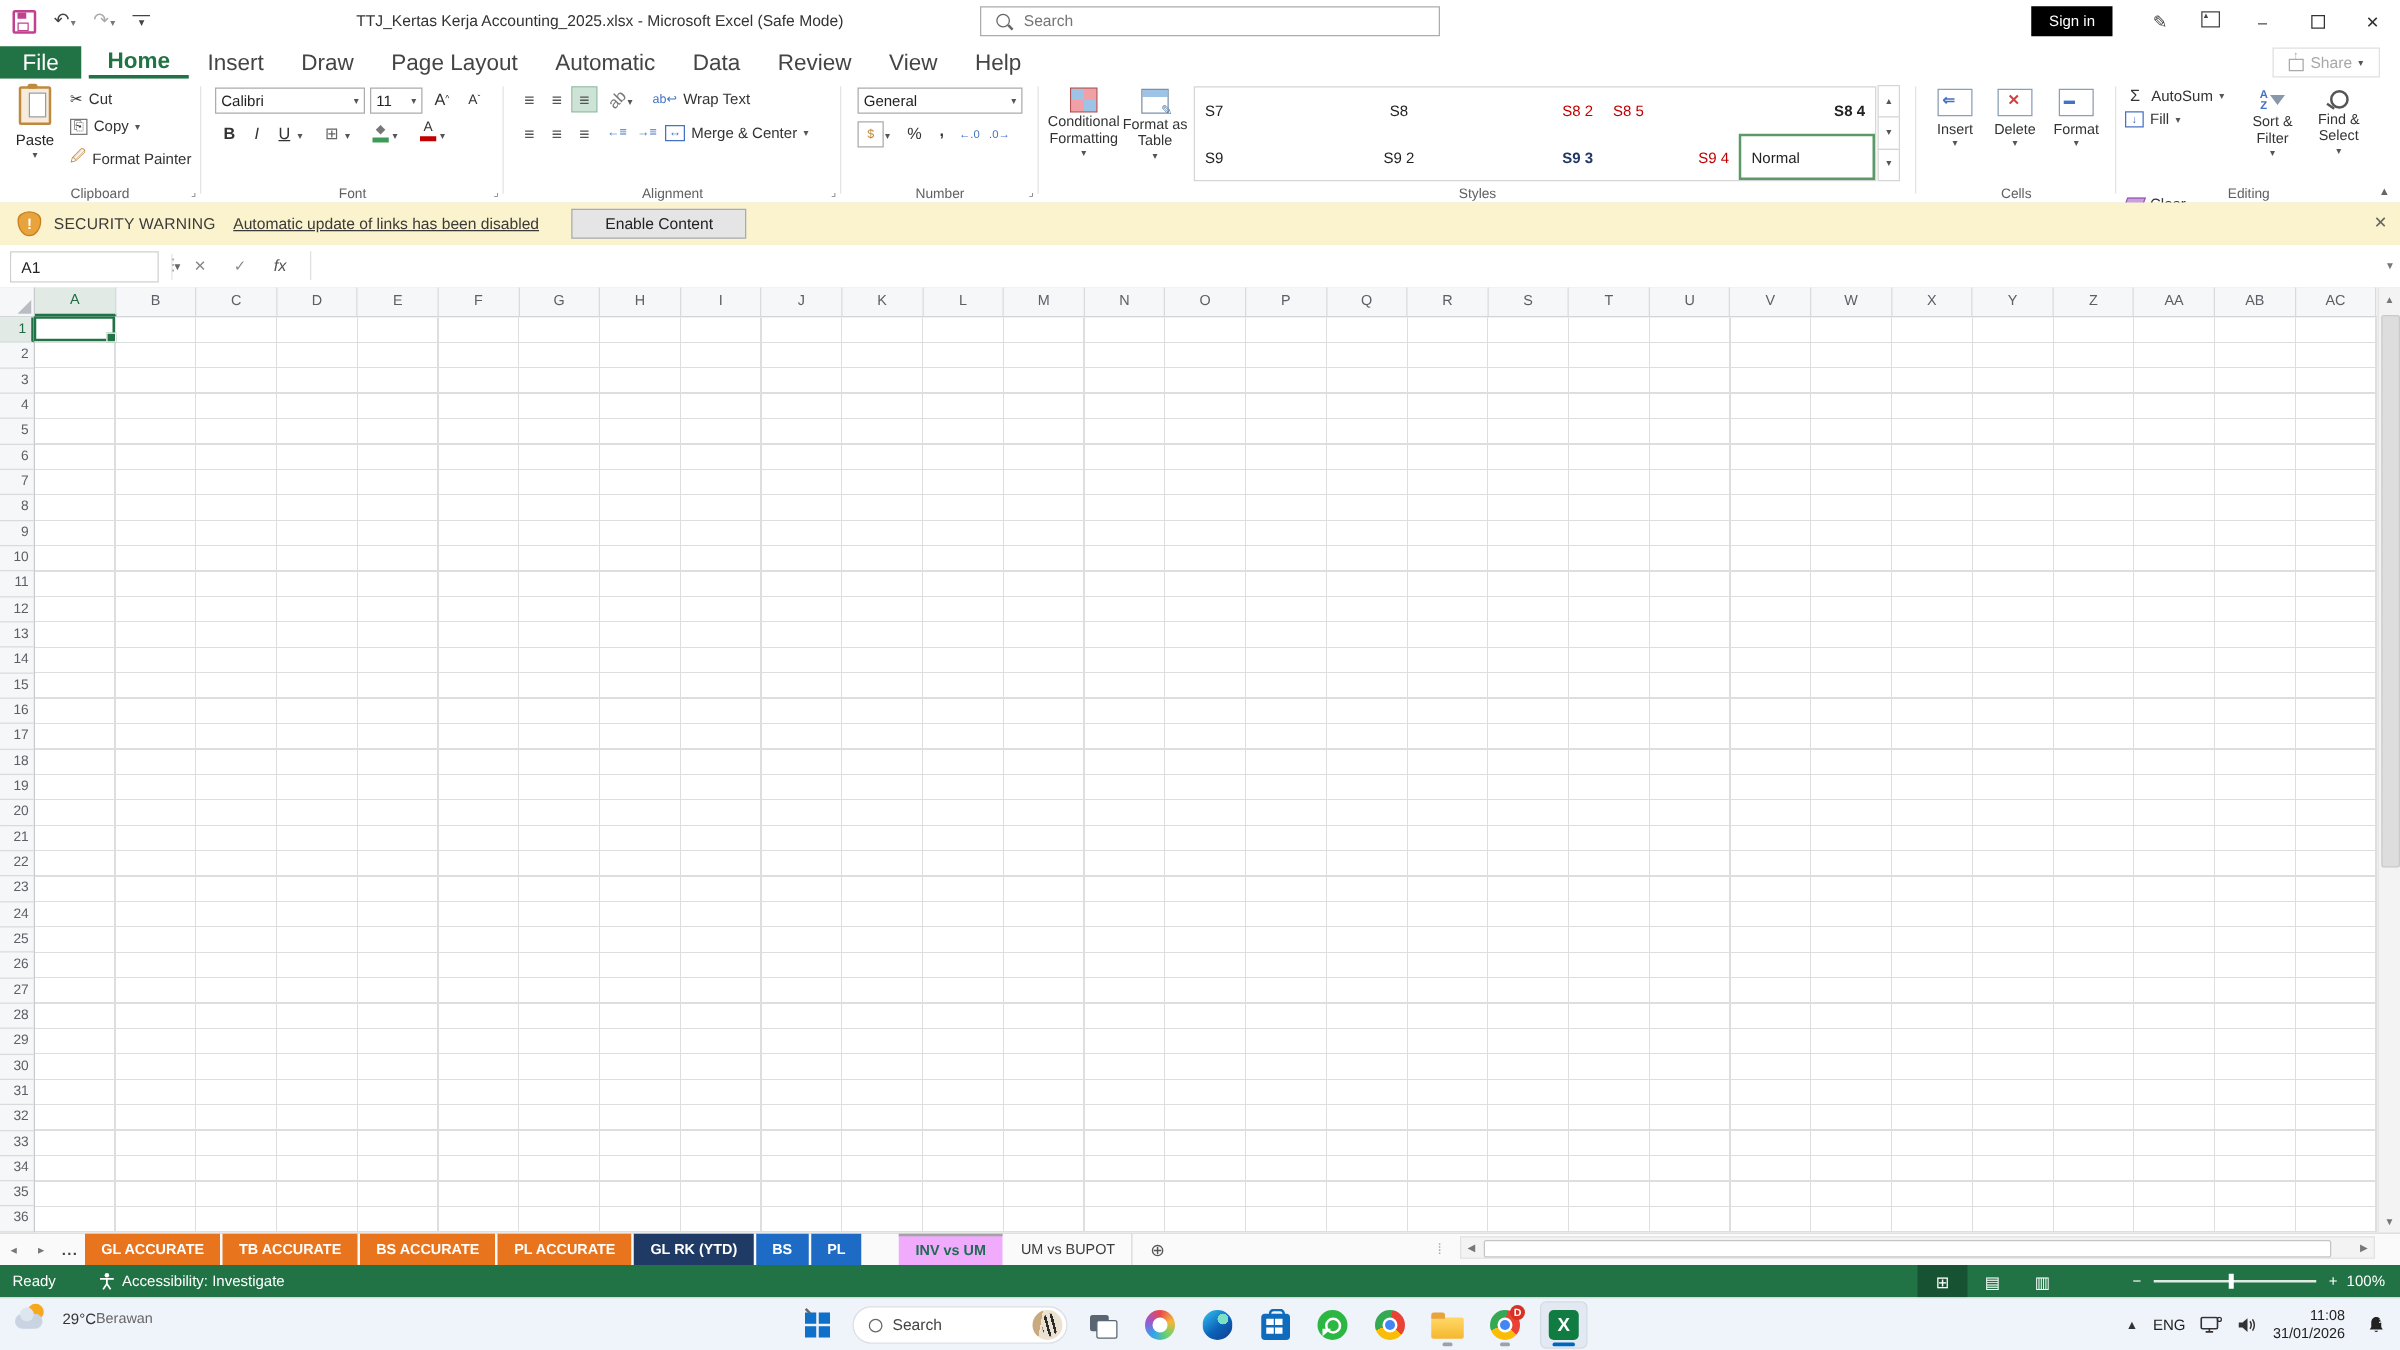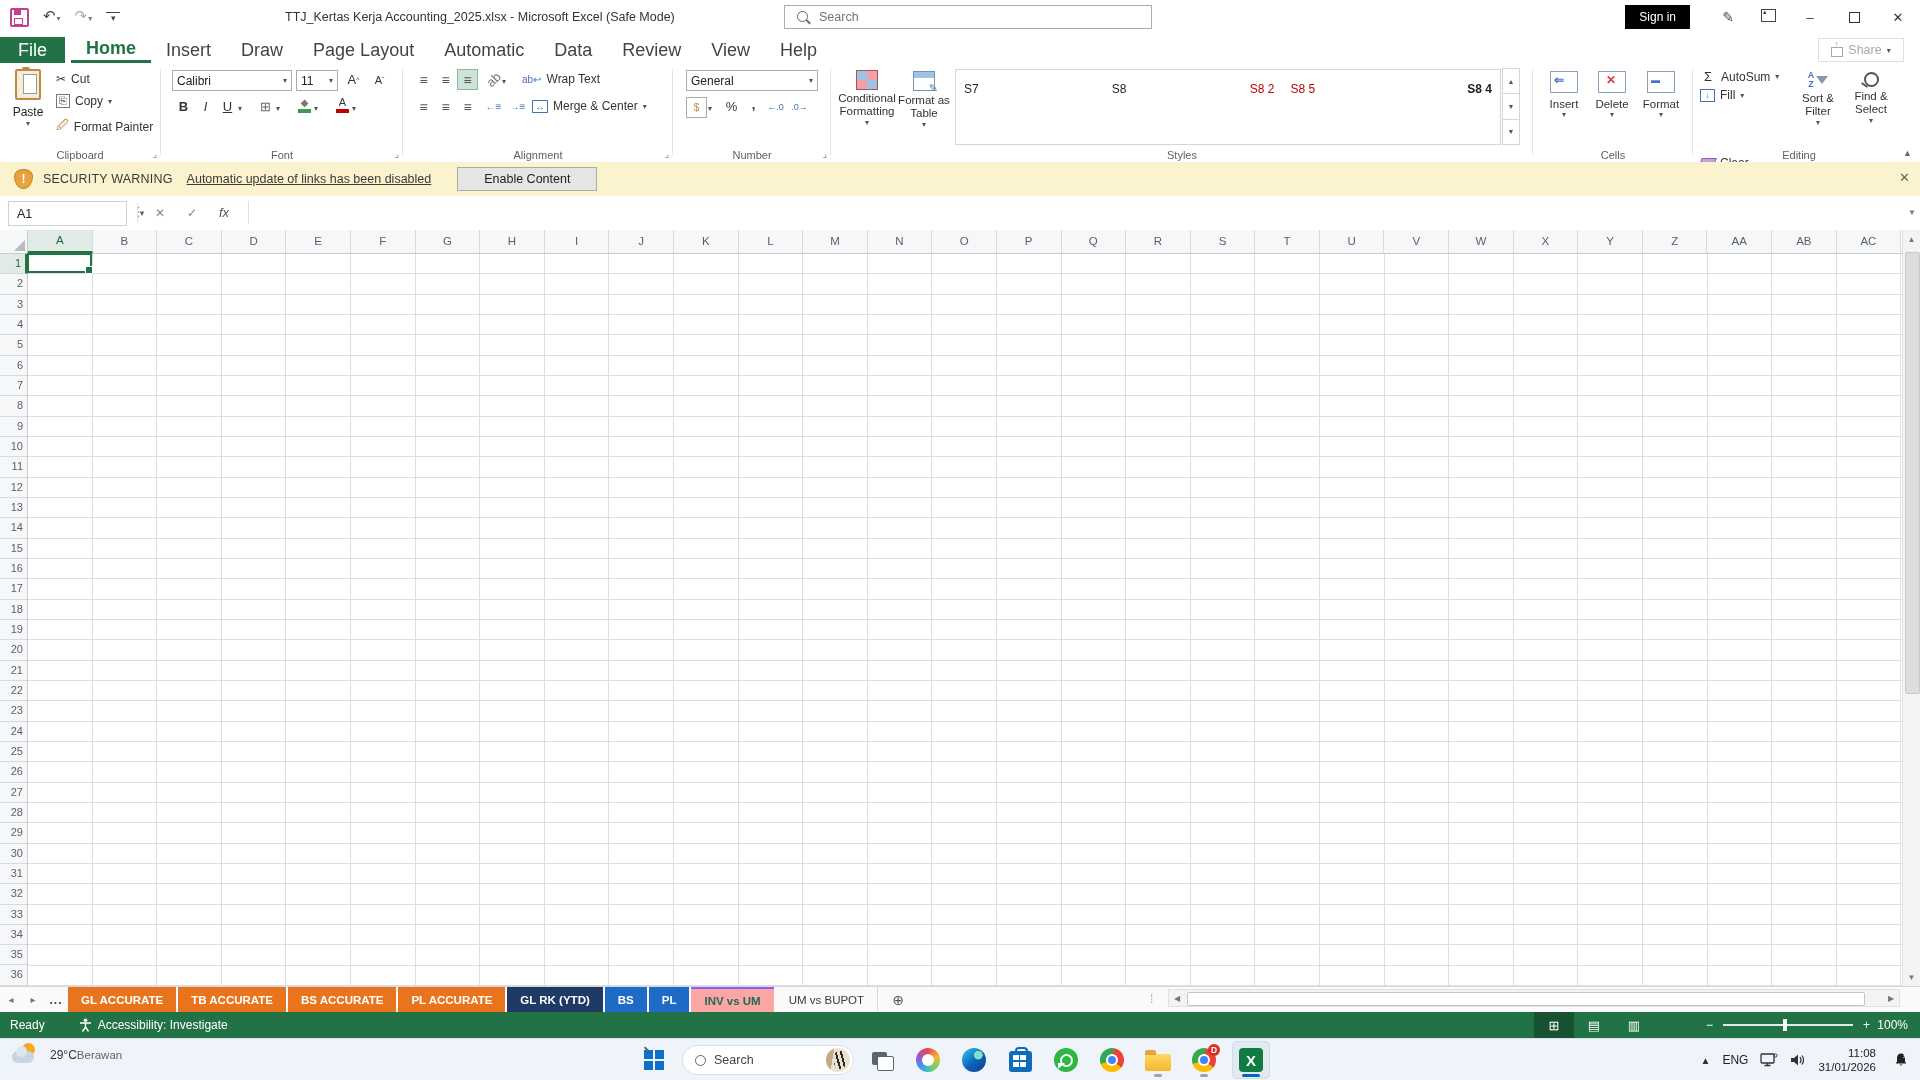--- a/index.html
+++ b/index.html
@@ -136,21 +136,21 @@
   .vthumb{position:absolute;left:2px;top:22px;width:13px;height:440px;background:#DDDDDD;border:1px solid #C9C9C9;border-radius:2px;}
   .varrdown{position:absolute;bottom:0;left:0;width:100%;}
 
   
   .sheetbar{position:absolute;left:0;top:986px;width:1920px;height:26px;background:#FAFAFA;border-top:1px solid #D8D8D8;
             box-sizing:border-box;display:flex;align-items:stretch;}
   .snav{width:22px;display:flex;align-items:center;justify-content:center;color:#777;font-size:10px;}
   .soverflow{width:24px;display:flex;align-items:center;justify-content:center;color:#444;font-weight:bold;letter-spacing:1px;}
   .stabs{display:flex;align-items:stretch;gap:2px;}
   .stab{display:flex;align-items:center;padding:0 13px;font-size:11.5px;font-weight:bold;color:#fff;white-space:nowrap;}
-  .stab.sactive{background:#fca5a5;border-top:2px solid #8b5cf6;box-sizing:border-box;}
+  .stab.sactive{background:#f0abfc;border-top:2px solid #a3a3a3;box-sizing:border-box;margin-left:28px;}
   .stab.plain{font-weight:normal;border-right:1px solid #D8D8D8;}
   .newsheet{width:40px;display:flex;align-items:center;justify-content:center;color:#555;font-size:14px;}
   .hs-dots{position:absolute;left:1150px;top:992px;color:#AAA;font-size:12px;letter-spacing:-1px;}
   .hscroll{position:absolute;left:1168px;top:989px;width:732px;height:18px;background:#F3F3F3;border:1px solid #E2E2E2;
            box-sizing:border-box;display:flex;align-items:center;}
   .hscroll .arr{width:16px;text-align:center;font-size:8px;color:#777;}
   .hthumb{position:absolute;left:18px;top:2px;width:676px;height:12px;background:#FFF;border:1px solid #C5C5C5;border-radius:2px;}
 
   
   .statusbar{position:absolute;left:0;top:1012px;width:1920px;height:26px;background:#217346;color:#fff;
@@ -388,20 +388,37 @@
             <div class="gal-cell right">
               <span style="color: rgb(192, 0, 0);">S8 2</span>
             </div>
             <div class="gal-cell left">
               <span style="color: rgb(192, 0, 0);">S8 5</span>
             </div>
             <div class="gal-cell right">
               <span style="color: rgb(34, 34, 34); font-weight: 700;">S8 4</span>
             </div>
           </div>
+          <div class="gal-row">
+            <div class="gal-cell left">
+              <span style="color: rgb(34, 34, 34);">S9</span>
+            </div>
+            <div class="gal-cell center">
+              <span style="color: rgb(34, 34, 34);">S9 2</span>
+            </div>
+            <div class="gal-cell right">
+              <span style="color: rgb(31, 56, 100); font-weight: 700;">S9 3</span>
+            </div>
+            <div class="gal-cell right">
+              <span style="color: rgb(192, 0, 0);">S9 4</span>
+            </div>
+            <div class="gal-cell left gsel">
+              <span style="color: rgb(34, 34, 34);">Normal</span>
+            </div>
+          </div>
         </div>
       <div class="galscroll">
         <div>▲</div>
         <div>▼</div>
         <div>▼</div>
       </div>
       <div class="glabel">Styles</div>
     </div>
     <div class="gsep" style="left:1532px;"></div>
 

